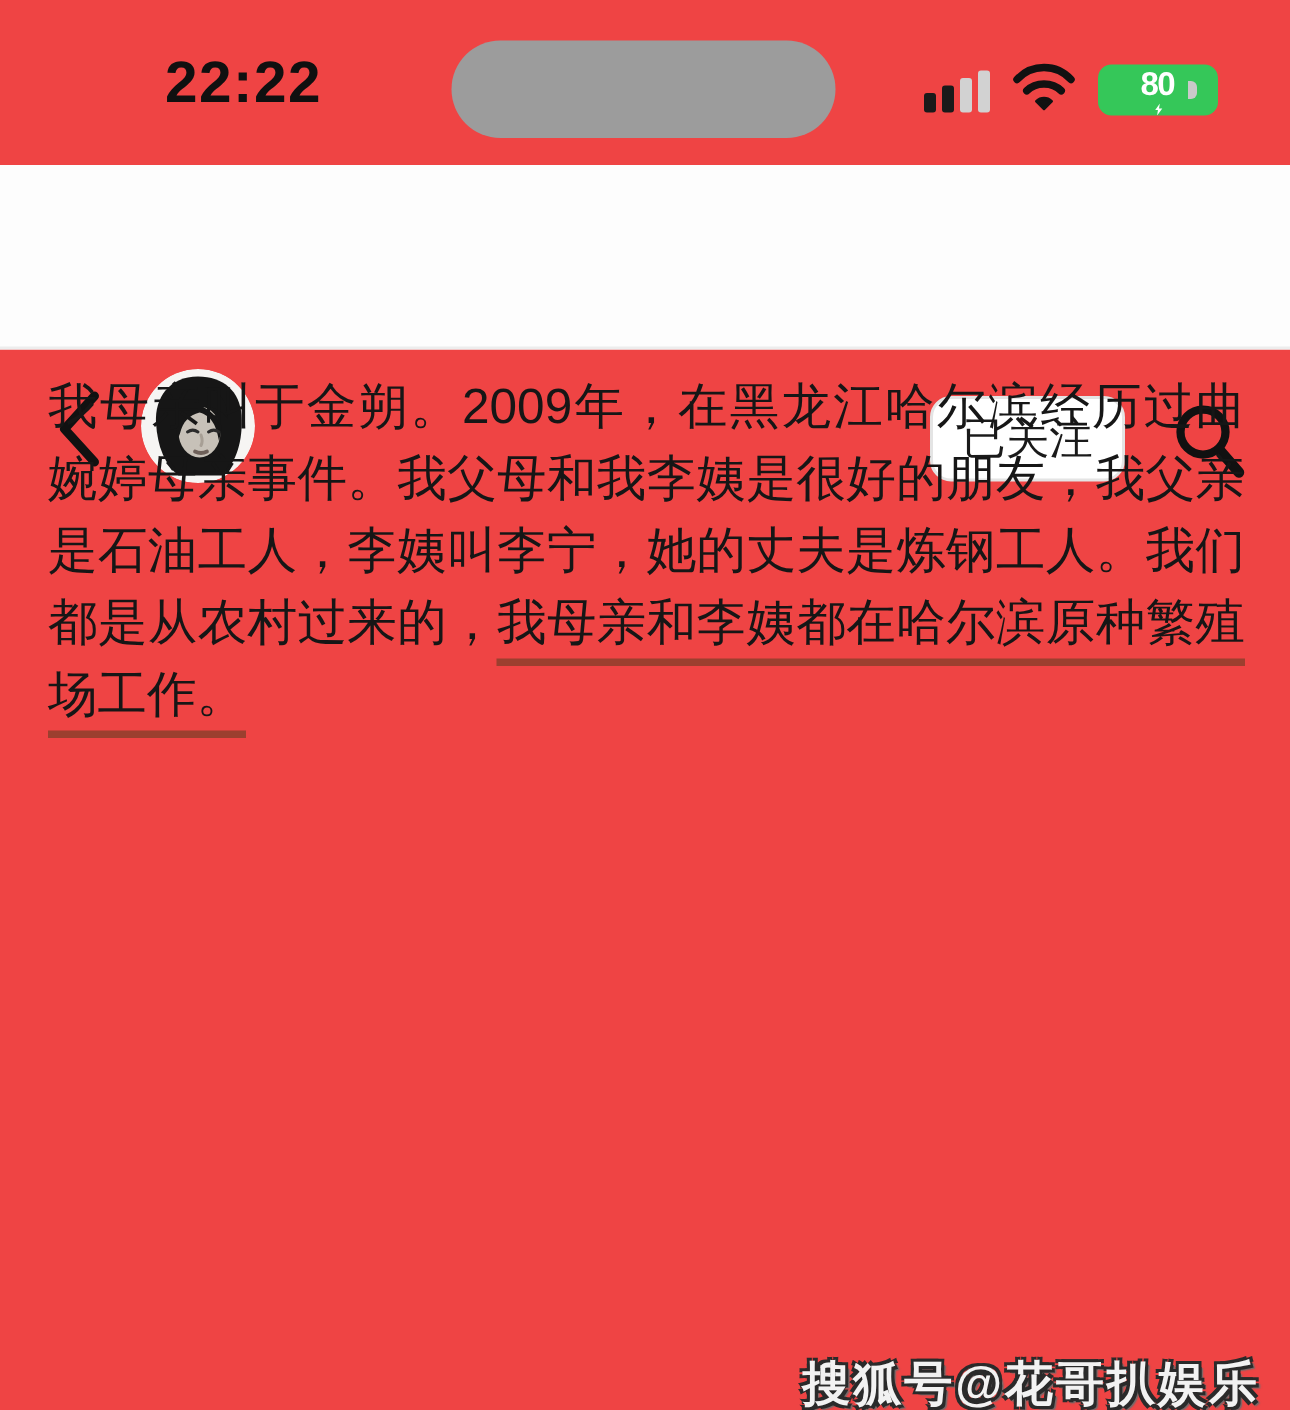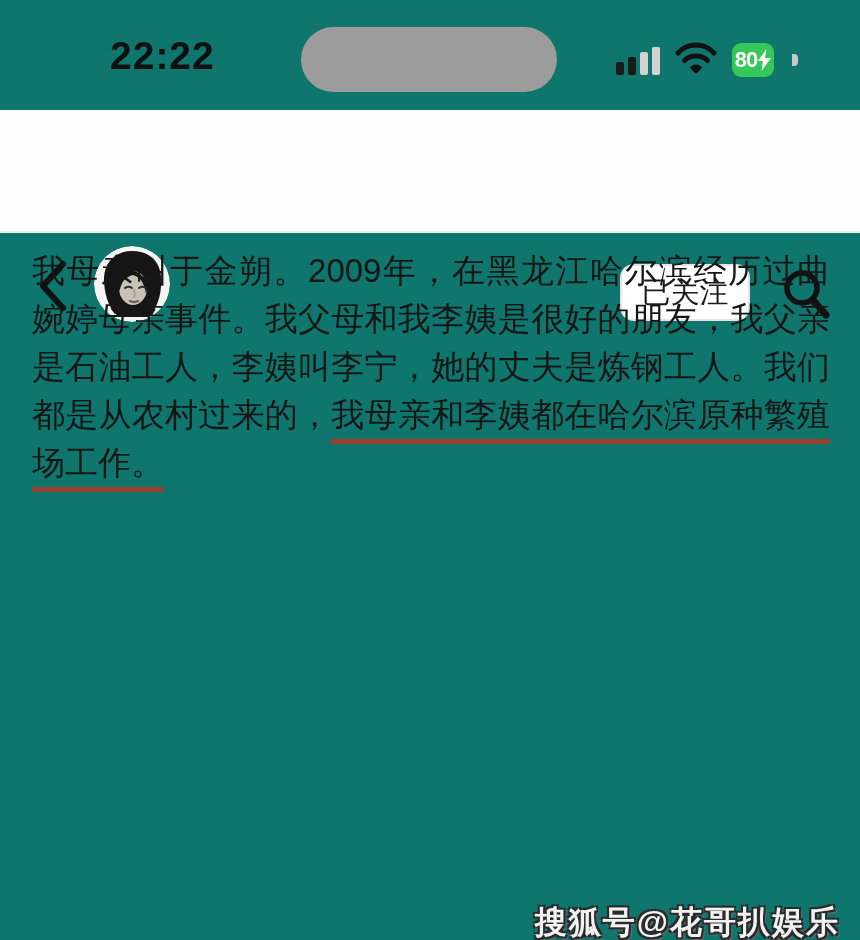--- a/index.html
+++ b/index.html
@@ -1,33 +1,33 @@
 <!DOCTYPE html>
 <html><head>
 <meta charset="utf-8">
 <style>
   html,body{margin:0;padding:0;background:#ffffff;}
   .screen{
     position:relative;width:860px;height:940px;overflow:hidden;
-    background:#0f766e;font-family:"Liberation Sans",sans-serif;color:#161616;
+    background:#ef4444;font-family:"Liberation Sans",sans-serif;color:#161616;
   }
   
   .status-bar{position:absolute;top:0;left:0;width:860px;height:110px;}
   .time{position:absolute;left:110px;top:34px;font-size:39px;font-weight:700;color:#101010;letter-spacing:1px;}
   .pill{position:absolute;left:301px;top:27px;width:256px;height:65px;border-radius:33px;background:#9c9c9c;}
   .sb-right{position:absolute;right:62px;top:38px;height:44px;display:flex;align-items:center;gap:15px;}
   .signal{display:flex;align-items:flex-end;gap:4px;height:30px;}
   .signal .bar{width:8px;border-radius:2px;}
   .bar.b1{height:13px;background:#1a1a1a;}
   .bar.b2{height:18px;background:#1a1a1a;}
   .bar.b3{height:23px;background:#d2d2d2;}
   .bar.b4{height:28px;background:#d2d2d2;}
   .battery{position:relative;width:66px;height:34px;}
-  .battery .bbody{position:absolute;left:0;top:0;width:42px;height:34px;background:#35c759;border-radius:9px;
-    display:flex;align-items:center;justify-content:center;}
+  .battery .bbody{position:absolute;left:0;top:0;width:80px;height:34px;background:#35c759;border-radius:9px;
+    display:flex;align-items:center;justify-content:center;flex-direction:column;}
   .battery .pct{color:#ffffff;font-size:22px;font-weight:700;letter-spacing:-1px;margin-right:1px;}
   .battery .cap{position:absolute;right:0;top:11px;width:6px;height:12px;border-radius:0 4px 4px 0;background:#c9c9c9;}
   
   .header{position:absolute;top:110px;left:0;width:860px;height:123px;background:#fdfdfd;border-bottom:2px solid #ededed;box-sizing:border-box;}
   .back{position:absolute;left:36px;top:148px;width:34px;height:56px;cursor:pointer;}
   .avatar{position:absolute;left:94px;top:136px;width:76px;height:76px;border-radius:50%;overflow:hidden;cursor:pointer;}
   .acct-name{position:absolute;left:192px;top:165px;font-size:31px;font-weight:500;color:#101010;}
   .follow-btn{position:absolute;left:620px;top:154px;width:130px;height:57px;box-sizing:border-box;
     border:2px solid #e4e4e4;border-radius:14px;background:#ffffff;
     display:flex;align-items:center;justify-content:center;font-size:29px;color:#1a1a1a;cursor:pointer;}

